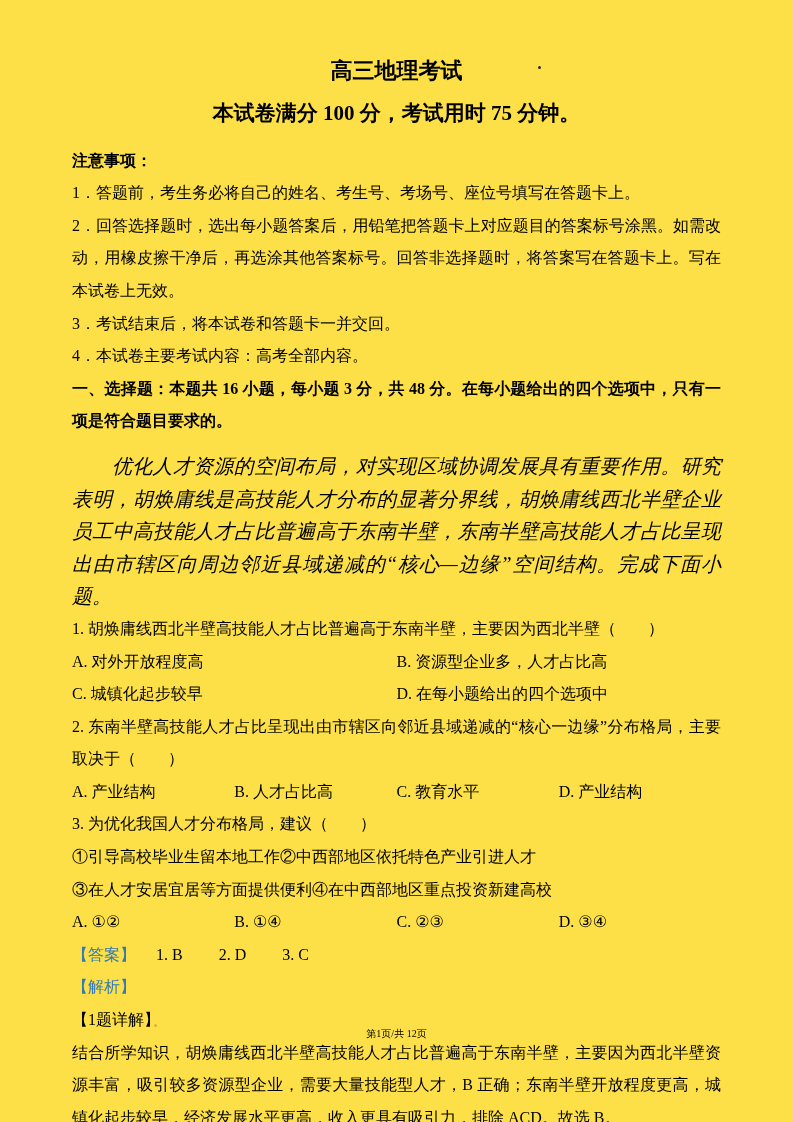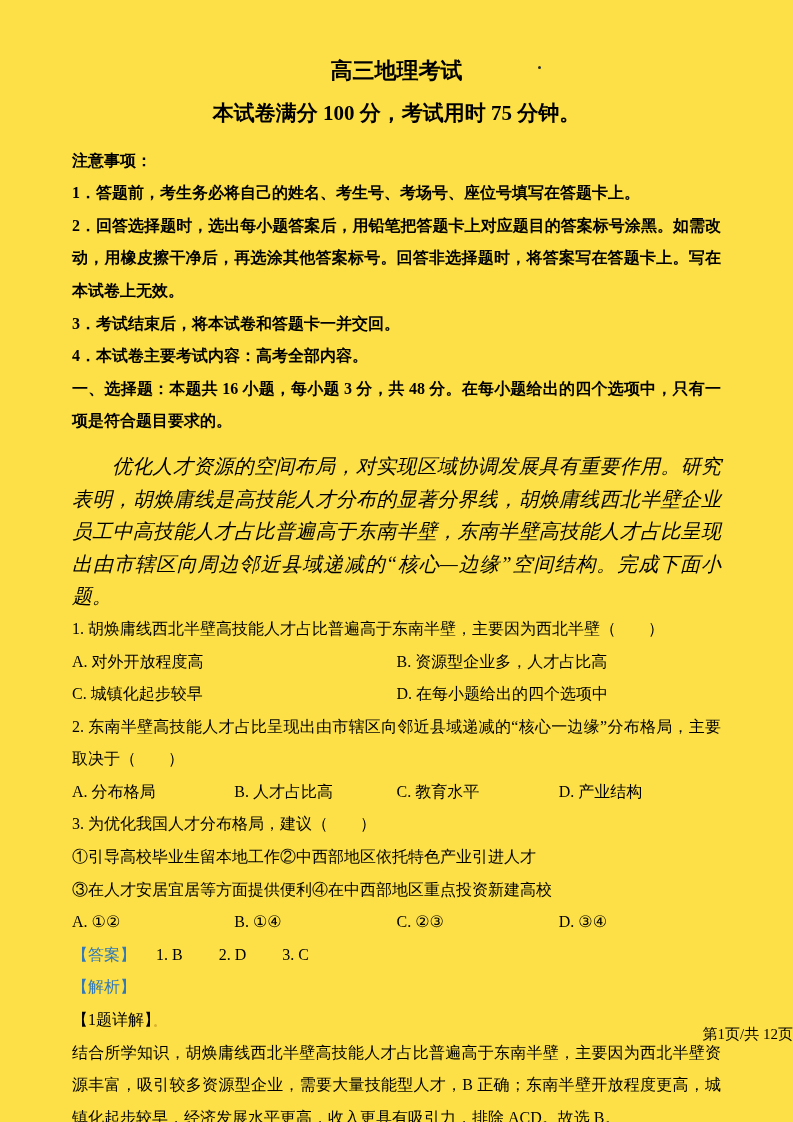--- a/index.html
+++ b/index.html
@@ -11,31 +11,31 @@
     padding:40px 72px 0 72px;
     font-size:16px; line-height:32.6px;
   }
   p { text-align:justify; }
   .title {
     font-size:22px; font-weight:bold; text-align:center;
     line-height:34px; margin-top:14px;
   }
   .subtitle { font-size:21px; font-weight:bold; text-align:center; margin-top:9px; }
   .notes-heading { font-weight:bold; margin-top:15px; }
-  .note { font-weight:bold; }
+  .note { font-weight:normal; }
   .section-heading { font-weight:bold; }
   .passage { font-style:italic; font-size:20px; text-indent:2em; line-height:32.6px;margin-top:12px; }
   .opts-2col { display:grid; grid-template-columns:1fr 1fr; }
   .opts-4col { display:grid; grid-template-columns:1fr 1fr 1fr 1fr; }
   .answer-row { display:flex; align-items:baseline; }
   .blue { color:var(--accent,#3379b6); }
   .answer-items { display:flex; gap:36px; margin-left:20px; }
   .footer {
     position:absolute; top:1021px; left:0; width:100%;
-    text-align:right; font-size:15px; line-height:26px;
+    text-align:center; font-size:10px; line-height:26px;
   }
   .dot-dark {
     position:absolute; left:538px; top:66px; width:3px; height:3px;
     background:#2b2b2b; border-radius:50%;
   }
   .dot-amber {
     position:absolute; left:154px; top:1024px; width:3px; height:3px;
     background:#d2a62c; border-radius:50%; opacity:.8;
   }
 </style>
@@ -62,21 +62,21 @@
   <p class="stem">1. 胡焕庸线西北半壁高技能人才占比普遍高于东南半壁，主要因为西北半壁（　　）</p>
   <div class="opts-2col">
     <span>A. 对外开放程度高</span>
     <span>B. 资源型企业多，人才占比高</span>
     <span>C. 城镇化起步较早</span>
     <span>D. 在每小题给出的四个选项中</span>
   </div>
 
   <p class="stem">2. 东南半壁高技能人才占比呈现出由市辖区向邻近县域递减的“核心一边缘”分布格局，主要取决于（　　）</p>
   <div class="opts-4col">
-    <span>A. 分布格局</span>
+    <span>A. 产业结构</span>
     <span>B. 人才占比高</span>
     <span>C. 教育水平</span>
     <span>D. 产业结构</span>
   </div>
 
   <p class="stem">3. 为优化我国人才分布格局，建议（　　）</p>
   <p>①引导高校毕业生留本地工作②中西部地区依托特色产业引进人才</p>
   <p>③在人才安居宜居等方面提供便利④在中西部地区重点投资新建高校</p>
   <div class="opts-4col">
     <span>A. ①②</span>

